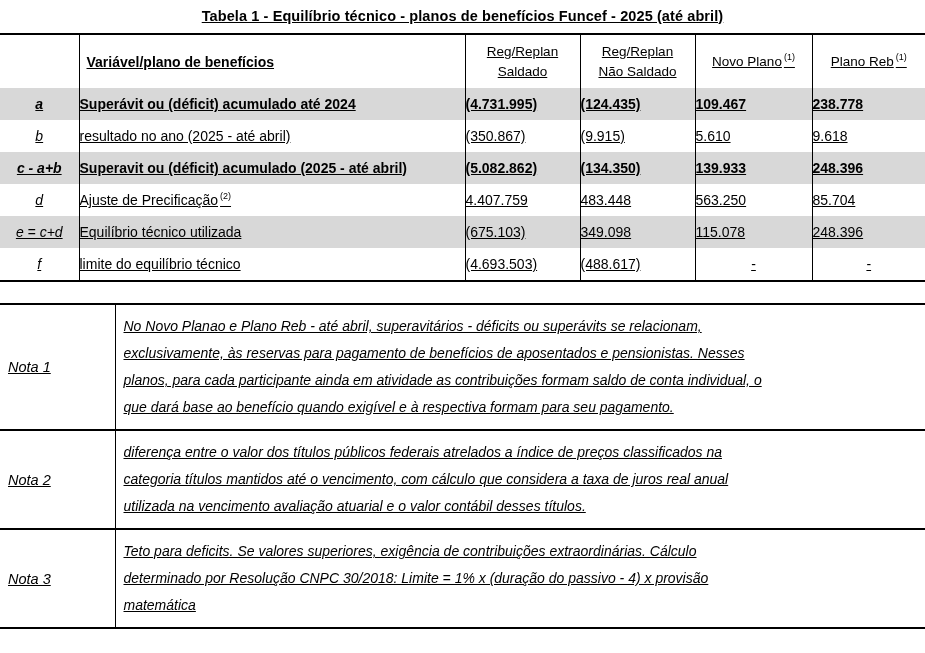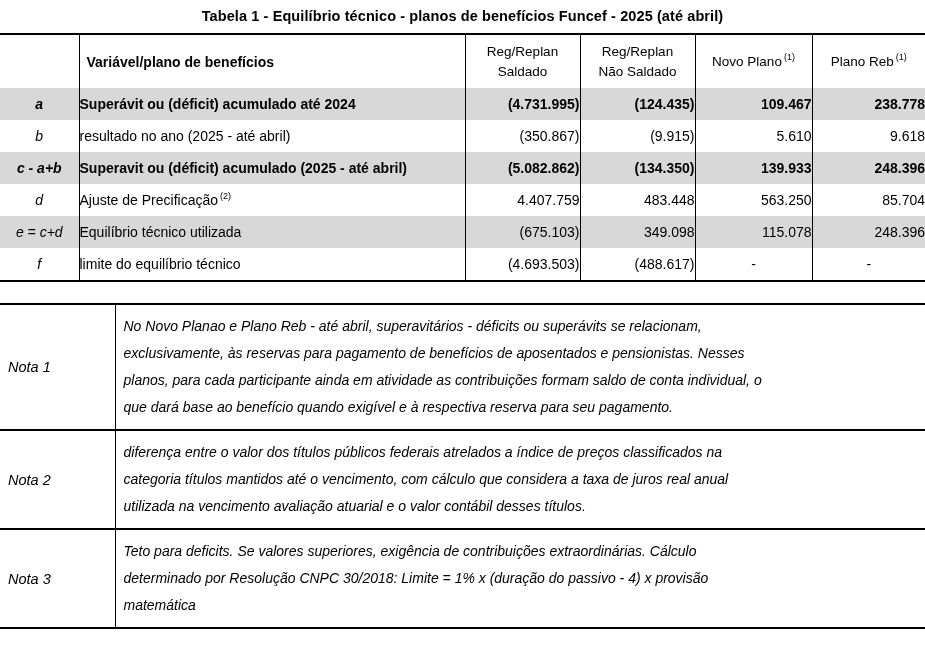--- a/index.html
+++ b/index.html
@@ -1,19 +1,19 @@
 <!DOCTYPE html>
 <html><head>
 <meta charset="utf-8">
 <style>
   html,body { margin:0; padding:0; background:#ffffff; }
   .page {
     width:925px; height:653px; background:#ffffff; overflow:hidden;
     font-family:"Liberation Sans", sans-serif; color:#000000;
-    position:relative; box-sizing:border-box;
+    position:relative; box-sizing:border-box;text-decoration:underline;
   }
   .title {
     text-align:center; font-weight:bold; font-size:14.5px;
     padding-top:8px; letter-spacing:0.1px;
   }
   
   table.main {
     width:925px; border-collapse:collapse; table-layout:fixed;
     margin-top:9px;
     border-top:2.5px solid #000; border-bottom:2.5px solid #000;
@@ -23,21 +23,21 @@
   table.main thead th {
     height:53px; font-weight:normal; font-size:13.5px;
     text-align:center; vertical-align:middle; line-height:20px;
   }
   table.main thead th.varcol {
     font-weight:bold; text-align:left; padding-left:7px; font-size:14px;
   }
   table.main tbody td { height:32px; font-size:14px; vertical-align:middle; }
   td.key  { text-align:center; font-style:italic; font-size:13.5px; }
   td.label{ padding-left:7px; font-size:13.5px; white-space:nowrap; }
-  td.val  { text-align:right; padding-right:9px; }
+  td.val  { padding-right:9px; }
   td.val.center { text-align:center; padding-right:0; }
   tr.shaded  { background:#d8d8d8; }
   tr.boldrow td { font-weight:bold; }
   sup { font-size:9px; line-height:0; margin-left:2px; }
   
   table.notes {
     width:925px; border-collapse:collapse; table-layout:fixed;
     margin-top:21px; border-bottom:2.5px solid #000;
   }
   table.notes tr { border-top:2.5px solid #000; }
@@ -145,21 +145,21 @@
         <col style="width:115px">
         <col style="width:810px">
       </colgroup>
     <tbody>
       <tr class="n1">
         <td class="nlabel">Nota 1</td>
         <td class="ntext">
           <div class="nline">No Novo Planao e Plano Reb - até abril, superavitários - déficits ou superávits se relacionam,</div>
           <div class="nline">exclusivamente, às reservas para pagamento de benefícios de aposentados e pensionistas. Nesses</div>
           <div class="nline">planos, para cada participante ainda em atividade as contribuições formam saldo de conta individual, o</div>
-          <div class="nline">que dará base ao benefício quando exigível e à respectiva reserva para seu pagamento.</div>
+          <div class="nline">que dará base ao benefício quando exigível e à respectiva formam para seu pagamento.</div>
         </td>
       </tr>
       <tr class="n2">
         <td class="nlabel">Nota 2</td>
         <td class="ntext">
           <div class="nline">diferença entre o valor dos títulos públicos federais atrelados a índice de preços classificados na</div>
           <div class="nline">categoria títulos mantidos até o vencimento, com cálculo que considera a taxa de juros real anual</div>
           <div class="nline">utilizada na vencimento avaliação atuarial e o valor contábil desses títulos.</div>
         </td>
       </tr>

